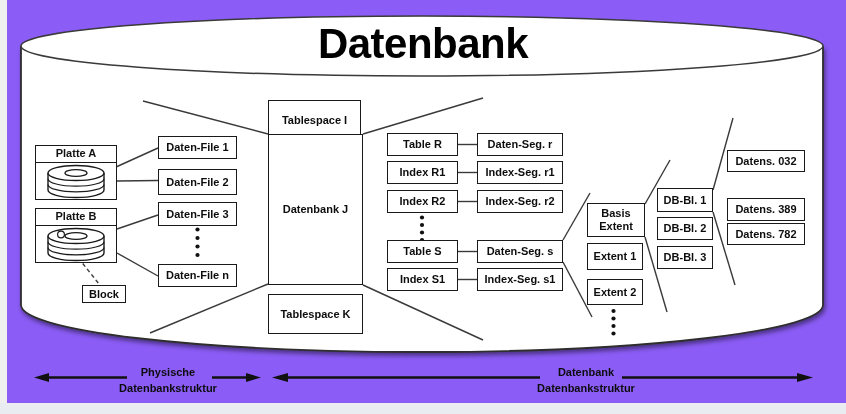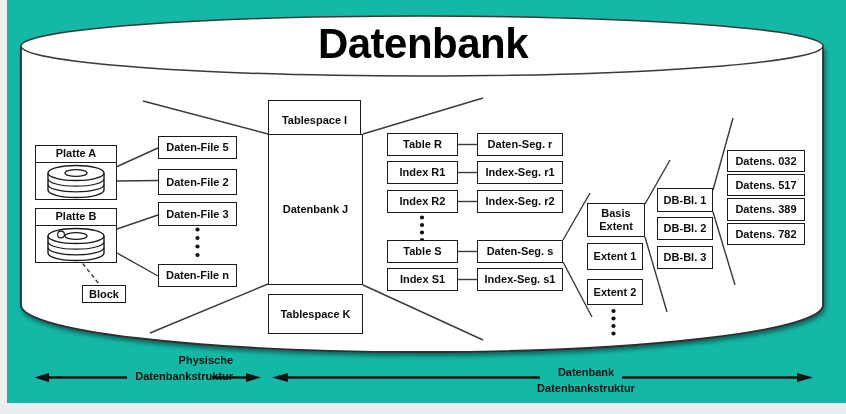--- a/index.html
+++ b/index.html
@@ -1,18 +1,18 @@
 <!DOCTYPE html>
 <html><head>
 <meta charset="utf-8">
 <style>
   html,body{margin:0;padding:0;background:#ffffff;}
   #stage{
     position:relative;width:846px;height:414px;overflow:hidden;
-    background:#14b8a6;font-family:"Liberation Sans",sans-serif;color:#111;
+    background:#8b5cf6;font-family:"Liberation Sans",sans-serif;color:#111;
   }
   #stage svg.layer{position:absolute;left:0;top:0;z-index:1;}
   .edge{position:absolute;z-index:0;}
   .title{
     position:absolute;left:0;top:20px;width:846px;height:52px;z-index:3;
     text-align:center;font-size:42px;font-weight:700;letter-spacing:-0.5px;
     line-height:48px;color:#000;
   }
   .box{
     position:absolute;z-index:2;box-sizing:border-box;background:#fff;
@@ -123,21 +123,21 @@
       <path d="M5,14.7 A28,7.5 0 0 0 61,14.7" fill="none" stroke="#1a1a1a" stroke-width="1.2"></path>
       <path d="M5,20.4 A28,7.5 0 0 0 61,20.4" fill="none" stroke="#1a1a1a" stroke-width="1.2"></path>
       <ellipse cx="33" cy="9" rx="28" ry="7.5" fill="#fff" stroke="#1a1a1a" stroke-width="1.4"></ellipse>
       <ellipse cx="33" cy="9" rx="11" ry="3.4" fill="#fff" stroke="#1a1a1a" stroke-width="1.3"></ellipse>
       <circle cx="18" cy="7.5" r="3.4" fill="#fff" stroke="#1a1a1a" stroke-width="1.2"></circle>
     </svg>
   </div>
 
   <div class="box" style="left:82px;top:285px;width:44px;height:18px">Block</div>
 
-  <div class="box" style="left:158px;top:136px;width:79px;height:23px">Daten-File 5</div>
+  <div class="box" style="left:158px;top:136px;width:79px;height:23px">Daten-File 1</div>
   <div class="box" style="left:158px;top:169px;width:79px;height:26px">Daten-File 2</div>
   <div class="box" style="left:158px;top:202px;width:79px;height:24px">Daten-File 3</div>
   <div class="box" style="left:158px;top:264px;width:79px;height:23px">Daten-File n</div>
 
   <div class="box" style="left:268px;top:100px;width:93px;height:40px">Tablespace I</div>
   <div class="box" style="left:268px;top:134px;width:95px;height:151px">Datenbank J</div>
   <div class="box" style="left:268px;top:294px;width:95px;height:40px">Tablespace K</div>
 
   <div class="box" style="left:387px;top:133px;width:71px;height:23px">Table R</div>
   <div class="box" style="left:387px;top:161px;width:71px;height:23px">Index R1</div>
@@ -153,25 +153,24 @@
 
   <div class="box" style="left:587px;top:203px;width:58px;height:34px">Basis Extent</div>
   <div class="box" style="left:587px;top:243px;width:56px;height:27px">Extent 1</div>
   <div class="box" style="left:587px;top:279px;width:56px;height:26px">Extent 2</div>
 
   <div class="box" style="left:657px;top:188px;width:56px;height:24px">DB-Bl. 1</div>
   <div class="box" style="left:657px;top:217px;width:56px;height:23px">DB-Bl. 2</div>
   <div class="box" style="left:657px;top:246px;width:56px;height:23px">DB-Bl. 3</div>
 
   <div class="box" style="left:727px;top:150px;width:78px;height:22px">Datens. 032</div>
-  <div class="box" style="left:727px;top:174px;width:78px;height:22px">Datens. 517</div>
   <div class="box" style="left:727px;top:198px;width:78px;height:23px">Datens. 389</div>
   <div class="box" style="left:727px;top:223px;width:78px;height:22px">Datens. 782</div>
 
-  <div class="legend" style="left:103px;top:353px;text-align:right;">
+  <div class="legend" style="left:103px;top:365px;">
     <span>Physische</span>
     <span>Datenbankstruktur</span>
   </div>
   <div class="legend" style="left:521px;top:365px;">
     <span>Datenbank</span>
     <span>Datenbankstruktur</span>
   </div>
 
 </div>
 

